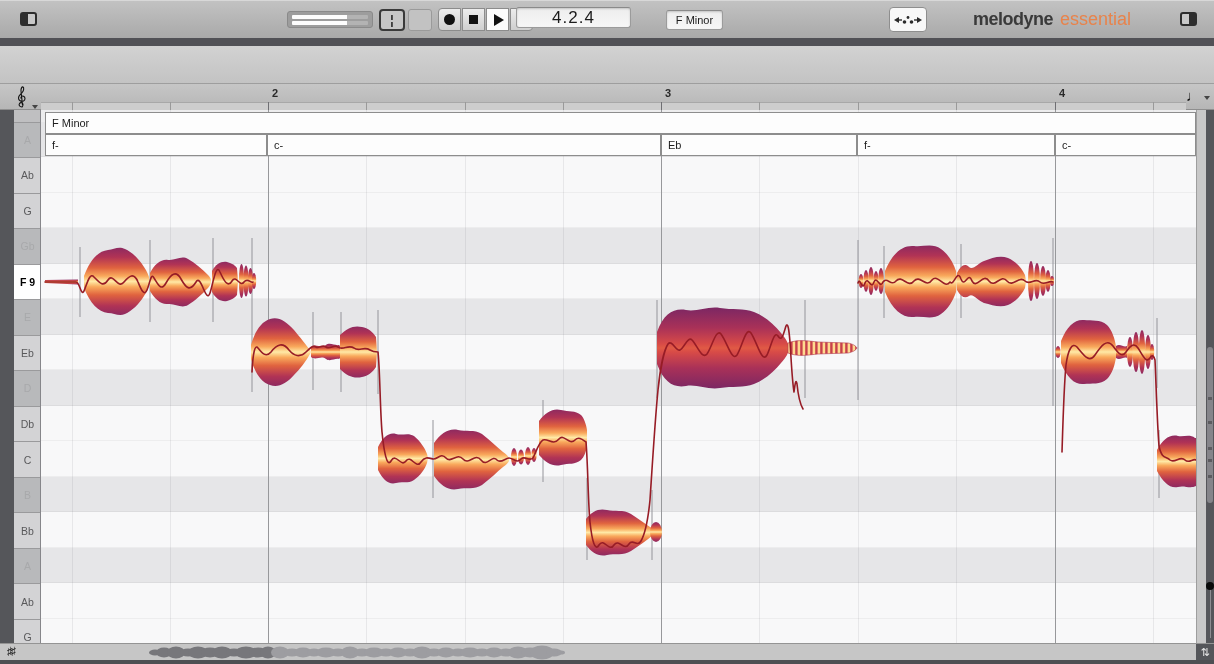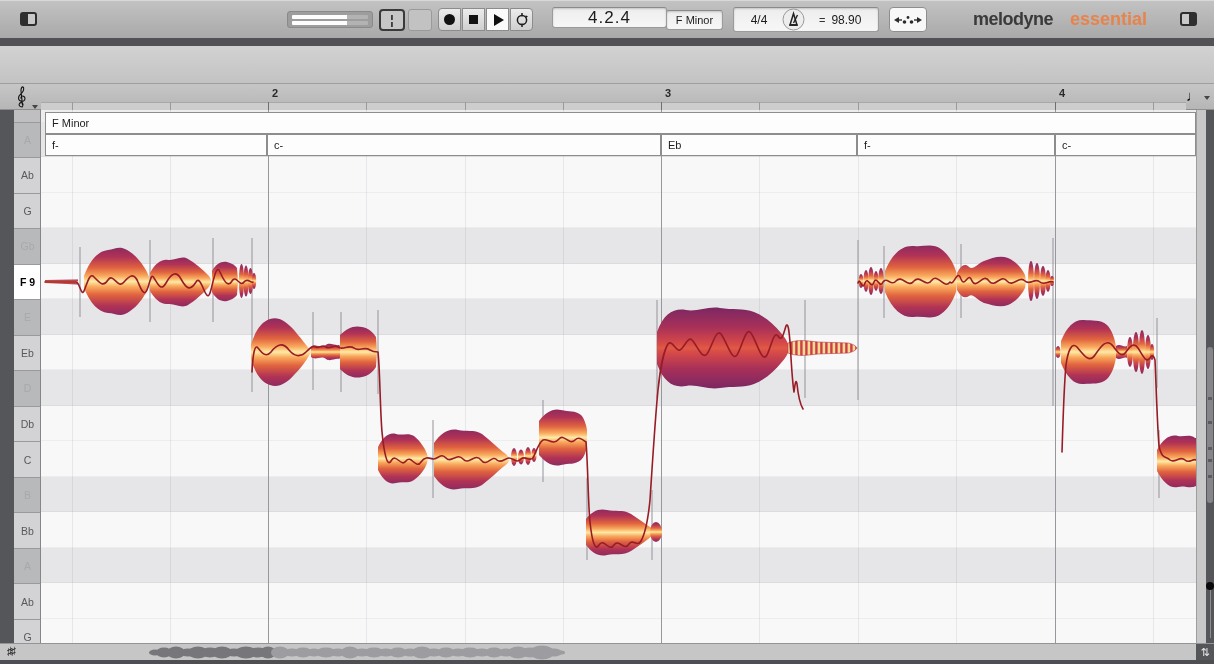--- a/index.html
+++ b/index.html
@@ -19,29 +19,29 @@
   .tbtn{width:23px;height:23px;border:1px solid #8c8c8c;background:linear-gradient(#ececec,#cfcfcf);display:flex;align-items:center;justify-content:center;}
   .tbtn.pressed{background:#fbfbfb;}
   #transport{left:438px;top:7px;display:flex;}
   #transport .tbtn{margin-right:1px;}
   #transport .tbtn:first-child{border-radius:4px 0 0 4px;}
   #transport .tbtn:last-child{border-radius:0 4px 4px 0;}
   .rec-dot{width:11px;height:11px;border-radius:50%;background:#111;}
   .stop-sq{width:9px;height:9px;background:#111;}
   .play-tri{width:0;height:0;border-left:10px solid #111;border-top:6px solid transparent;border-bottom:6px solid transparent;margin-left:2px;}
   .display{background:linear-gradient(#ededed,#f7f7f7);border:1px solid #9b9b9b;border-top-color:#8a8a8a;border-radius:3px;box-shadow:inset 0 1px 2px rgba(0,0,0,.18);display:flex;align-items:center;justify-content:center;color:#1c1c1c;}
-  #pos-display{left:552px;top:6px;width:115px;height:21px;font-size:17px;letter-spacing:1px;}
+  #pos-display{left:516px;top:6px;width:115px;height:21px;font-size:17px;letter-spacing:1px;}
   #key-btn{left:666px;top:9px;width:57px;height:20px;font-size:11px;}
   #tempo-box{left:733px;top:6px;width:146px;height:25px;justify-content:flex-start;padding:0 8px;}
   #tempo-box .sig{width:34px;text-align:center;font-size:12px;}
   #metro{width:23px;height:23px;margin:0 6px;}
   #tempo-box .eq{margin:0 6px 0 8px;color:#333;}
   #follow-btn{left:889px;top:6px;width:38px;height:25px;background:#f8f8f8;border:1px solid #8e8e8e;border-radius:4px;display:flex;align-items:center;justify-content:center;}
   #logo{left:973px;top:8px;font-size:18px;font-weight:bold;letter-spacing:-.5px;white-space:nowrap;}
-  #logo .sec{font-weight:bold;color:#e8834b;margin-left:17px;letter-spacing:0;}
+  #logo .sec{font-weight:normal;color:#e8834b;margin-left:7px;letter-spacing:0;}
   #right-toggle{left:1180px;top:11px;}
 
   
   #sep1{left:0;top:38px;width:1214px;height:8px;background:#515156;}
 
   
   #toolbar{left:0;top:46px;width:1214px;height:38px;background:linear-gradient(#d2d2d2,#c3c3c3);border-bottom:1px solid #9e9e9e;}
   .seg{display:flex;border:1px solid #8c8c8c;border-radius:5px;overflow:hidden;height:24px;}
   .seg .cell{width:23px;height:100%;background:linear-gradient(#f0f0f0,#d2d2d2);border-right:1px solid #9b9b9b;display:flex;align-items:center;justify-content:center;}
   .seg .cell:last-child{border-right:none;}
@@ -132,31 +132,20 @@
         <svg width="16" height="16" viewBox="0 0 16 16">
           <circle cx="8" cy="8" r="4.6" fill="none" stroke="#1c1c1c" stroke-width="1.5"></circle>
           <line x1="8" y1="1" x2="8" y2="4.2" stroke="#1c1c1c" stroke-width="1.5"></line>
           <line x1="8" y1="11.8" x2="8" y2="15" stroke="#1c1c1c" stroke-width="1.5"></line>
           <polygon points="11.6,3.2 14,4.4 11.8,6" fill="#1c1c1c"></polygon>
         </svg>
       </div>
     </div>
     <div id="pos-display" class="abs display">4.2.4</div>
     <div id="key-btn" class="abs display">F Minor</div>
-    <div id="tempo-box" class="abs display">
-      <span class="sig">4/4</span>
-      <svg id="metro" viewBox="0 0 23 23">
-        <circle cx="11.5" cy="11.5" r="10.5" fill="#ededed" stroke="#9a9a9a"></circle>
-        <path d="M8 17 L11.5 5.5 L15 17 Z" fill="none" stroke="#222" stroke-width="1.5"></path>
-        <line x1="11.5" y1="15" x2="15.5" y2="7" stroke="#222" stroke-width="1.4"></line>
-        <line x1="7.5" y1="17" x2="15.5" y2="17" stroke="#222" stroke-width="1.8"></line>
-      </svg>
-      <span class="eq">=</span>
-      <span style="font-size:12px;">98.90</span>
-    </div>
     <div id="follow-btn" class="abs">
       <svg width="28" height="16" viewBox="0 0 28 16">
         <polygon points="0,8 5,5 5,11" fill="#2b2b2b"></polygon>
         <line x1="5" y1="8" x2="8" y2="8" stroke="#2b2b2b" stroke-width="1.4"></line>
         <circle cx="10.5" cy="10" r="1.8" fill="#2b2b2b"></circle>
         <circle cx="14" cy="5.5" r="1.4" fill="#2b2b2b"></circle>
         <circle cx="17.5" cy="10" r="1.8" fill="#2b2b2b"></circle>
         <line x1="20" y1="8" x2="23" y2="8" stroke="#2b2b2b" stroke-width="1.4"></line>
         <polygon points="28,8 23,5 23,11" fill="#2b2b2b"></polygon>
       </svg>

